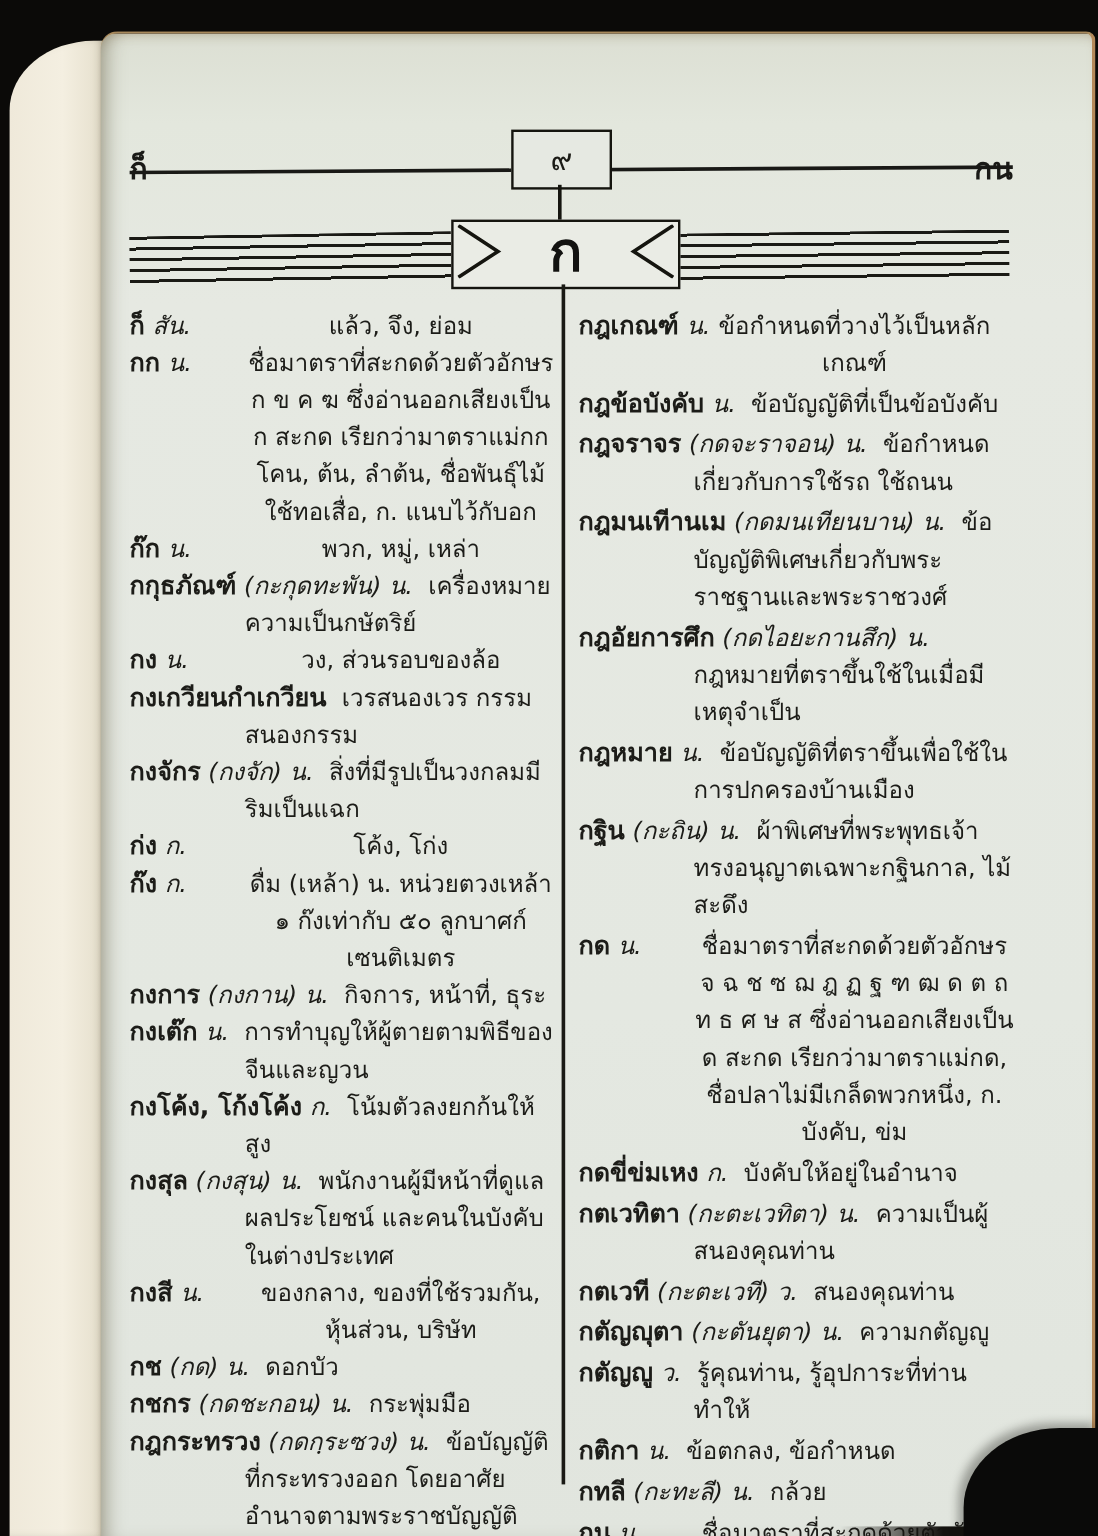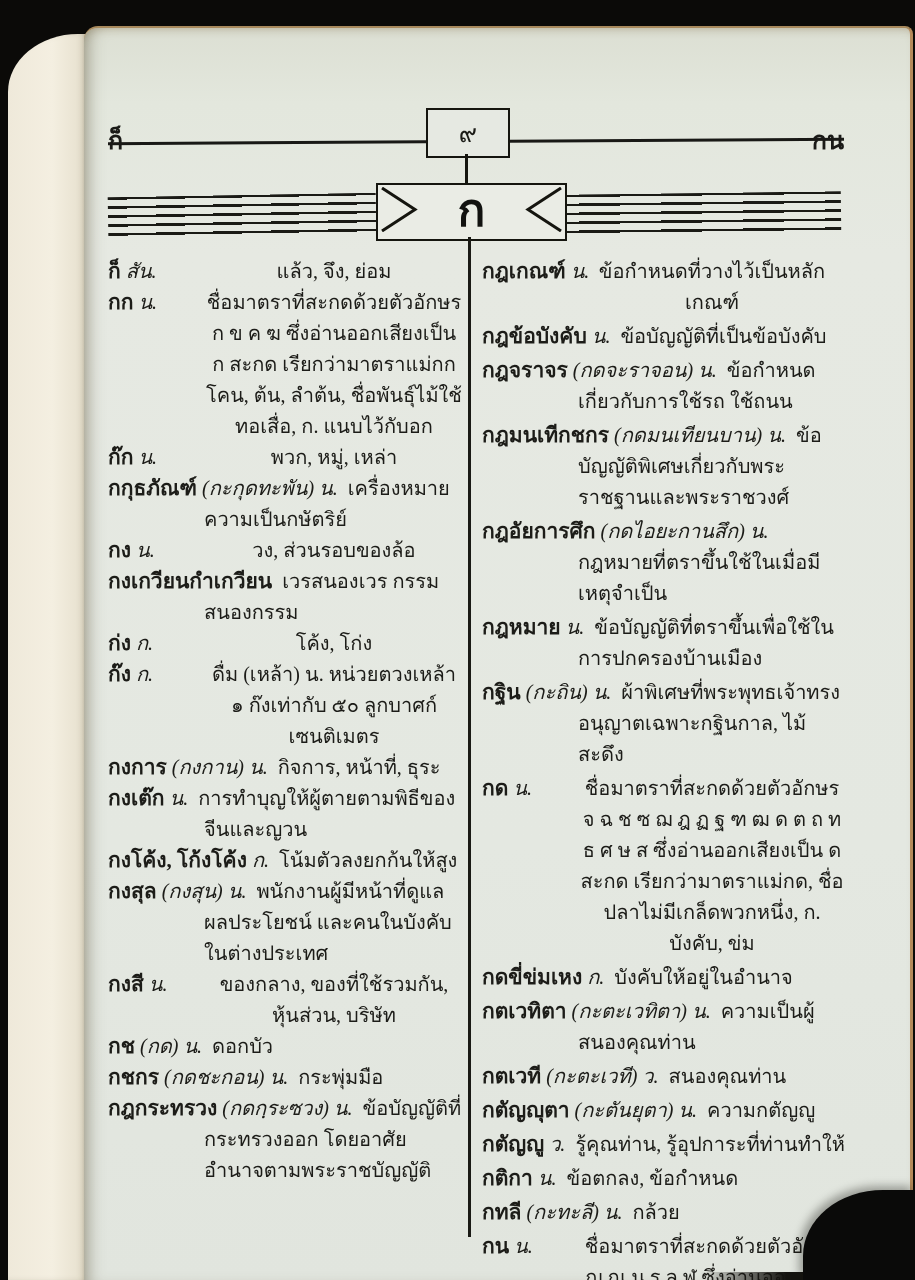--- a/index.html
+++ b/index.html
@@ -46,21 +46,21 @@
     background:#eaece5;border:2.5px solid #15150f;
     display:flex;align-items:center;justify-content:center;
   }
   .banner-letter{font-size:46px;font-weight:700;color:#121210;line-height:1;padding-bottom:4px;}
   .divider{width:2.5px;background:#1a1a15;}
   
   .column{position:absolute;top:228px;font-size:20px;line-height:31px;color:#1c1c18;}
   .col-left{left:24px;width:356px;}
   .col-right{left:398px;width:364px;}
   .col-right .entry{margin-bottom:3px;}
-  .entry{position:relative;font-family:Liberation Serif, serif;}
+  .entry{position:relative;}
   .entry.flow{padding-left:96px;text-indent:-96px;}
   .entry.tab .hw{position:absolute;left:0;top:0;white-space:nowrap;}
   .entry.tab .def{margin-left:96px;text-align:center;}
   .head{font-weight:700;font-size:21px;}
   .pron{font-style:italic;}
   .pos{font-style:italic;}
   
   .thumb{
     position:absolute;right:0;bottom:0;width:112px;height:90px;
     background:#0a0a09;border-top-left-radius:80px 66px;
@@ -112,20 +112,21 @@
       <div class="entry tab">
         <span class="hw"><span class="head">ก๊ก</span> <span class="pos">น.</span></span>
         <div class="def">พวก, หมู่, เหล่า</div>
       </div>
       <div class="entry flow"><span class="head">กกุธภัณฑ์</span> <span class="pron">(กะกุดทะพัน)</span> <span class="pos">น.</span>&nbsp; <span class="defi">เครื่องหมายความเป็นกษัตริย์</span></div>
       <div class="entry tab">
         <span class="hw"><span class="head">กง</span> <span class="pos">น.</span></span>
         <div class="def">วง, ส่วนรอบของล้อ</div>
       </div>
       <div class="entry flow"><span class="head">กงเกวียนกำเกวียน</span>&nbsp; <span class="defi">เวรสนองเวร กรรมสนองกรรม</span></div>
+      <div class="entry flow"><span class="head">กงจักร</span> <span class="pron">(กงจัก)</span> <span class="pos">น.</span>&nbsp; <span class="defi">สิ่งที่มีรูปเป็นวงกลมมีริมเป็นแฉก</span></div>
       <div class="entry tab">
         <span class="hw"><span class="head">ก่ง</span> <span class="pos">ก.</span></span>
         <div class="def">โค้ง, โก่ง</div>
       </div>
       <div class="entry tab">
         <span class="hw"><span class="head">ก๊ง</span> <span class="pos">ก.</span></span>
         <div class="def">ดื่ม (เหล้า) น. หน่วยตวงเหล้า ๑ ก๊งเท่ากับ ๕๐ ลูกบาศก์เซนติเมตร</div>
       </div>
       <div class="entry flow"><span class="head">กงการ</span> <span class="pron">(กงกาน)</span> <span class="pos">น.</span>&nbsp; <span class="defi">กิจการ, หน้าที่, ธุระ</span></div>
       <div class="entry flow"><span class="head">กงเต๊ก</span> <span class="pos">น.</span>&nbsp; <span class="defi">การทำบุญให้ผู้ตายตามพิธีของจีนและญวน</span></div>
@@ -139,21 +140,21 @@
       <div class="entry flow"><span class="head">กชกร</span> <span class="pron">(กดชะกอน)</span> <span class="pos">น.</span>&nbsp; <span class="defi">กระพุ่มมือ</span></div>
       <div class="entry flow"><span class="head">กฎกระทรวง</span> <span class="pron">(กดกฺระซวง)</span> <span class="pos">น.</span>&nbsp; <span class="defi">ข้อบัญญัติที่กระทรวงออก โดยอาศัยอำนาจตามพระราชบัญญัติ</span></div>
     </div>
   <div class="column col-right">
       <div class="entry tab">
         <span class="hw"><span class="head">กฎเกณฑ์</span> <span class="pos">น.</span></span>
         <div class="def">ข้อกำหนดที่วางไว้เป็นหลักเกณฑ์</div>
       </div>
       <div class="entry flow"><span class="head">กฎข้อบังคับ</span> <span class="pos">น.</span>&nbsp; <span class="defi">ข้อบัญญัติที่เป็นข้อบังคับ</span></div>
       <div class="entry flow"><span class="head">กฎจราจร</span> <span class="pron">(กดจะราจอน)</span> <span class="pos">น.</span>&nbsp; <span class="defi">ข้อกำหนดเกี่ยวกับการใช้รถ ใช้ถนน</span></div>
-      <div class="entry flow"><span class="head">กฎมนเทีกชกร</span> <span class="pron">(กดมนเทียนบาน)</span> <span class="pos">น.</span>&nbsp; <span class="defi">ข้อบัญญัติพิเศษเกี่ยวกับพระราชฐานและพระราชวงศ์</span></div>
+      <div class="entry flow"><span class="head">กฎมนเทีานเม</span> <span class="pron">(กดมนเทียนบาน)</span> <span class="pos">น.</span>&nbsp; <span class="defi">ข้อบัญญัติพิเศษเกี่ยวกับพระราชฐานและพระราชวงศ์</span></div>
       <div class="entry flow"><span class="head">กฎอัยการศึก</span> <span class="pron">(กดไอยะกานสึก)</span> <span class="pos">น.</span>&nbsp; <span class="defi">กฎหมายที่ตราขึ้นใช้ในเมื่อมีเหตุจำเป็น</span></div>
       <div class="entry flow"><span class="head">กฎหมาย</span> <span class="pos">น.</span>&nbsp; <span class="defi">ข้อบัญญัติที่ตราขึ้นเพื่อใช้ในการปกครองบ้านเมือง</span></div>
       <div class="entry flow"><span class="head">กฐิน</span> <span class="pron">(กะถิน)</span> <span class="pos">น.</span>&nbsp; <span class="defi">ผ้าพิเศษที่พระพุทธเจ้าทรงอนุญาตเฉพาะกฐินกาล, ไม้สะดึง</span></div>
       <div class="entry tab">
         <span class="hw"><span class="head">กด</span> <span class="pos">น.</span></span>
         <div class="def">ชื่อมาตราที่สะกดด้วยตัวอักษร จ ฉ ช ซ ฌ ฎ ฏ ฐ ฑ ฒ ด ต ถ ท ธ ศ ษ ส ซึ่งอ่านออกเสียงเป็น ด สะกด เรียกว่ามาตราแม่กด, ชื่อปลาไม่มีเกล็ดพวกหนึ่ง, ก. บังคับ, ข่ม</div>
       </div>
       <div class="entry flow"><span class="head">กดขี่ข่มเหง</span> <span class="pos">ก.</span>&nbsp; <span class="defi">บังคับให้อยู่ในอำนาจ</span></div>
       <div class="entry flow"><span class="head">กตเวทิตา</span> <span class="pron">(กะตะเวทิตา)</span> <span class="pos">น.</span>&nbsp; <span class="defi">ความเป็นผู้สนองคุณท่าน</span></div>
       <div class="entry flow"><span class="head">กตเวที</span> <span class="pron">(กะตะเวที)</span> <span class="pos">ว.</span>&nbsp; <span class="defi">สนองคุณท่าน</span></div>

